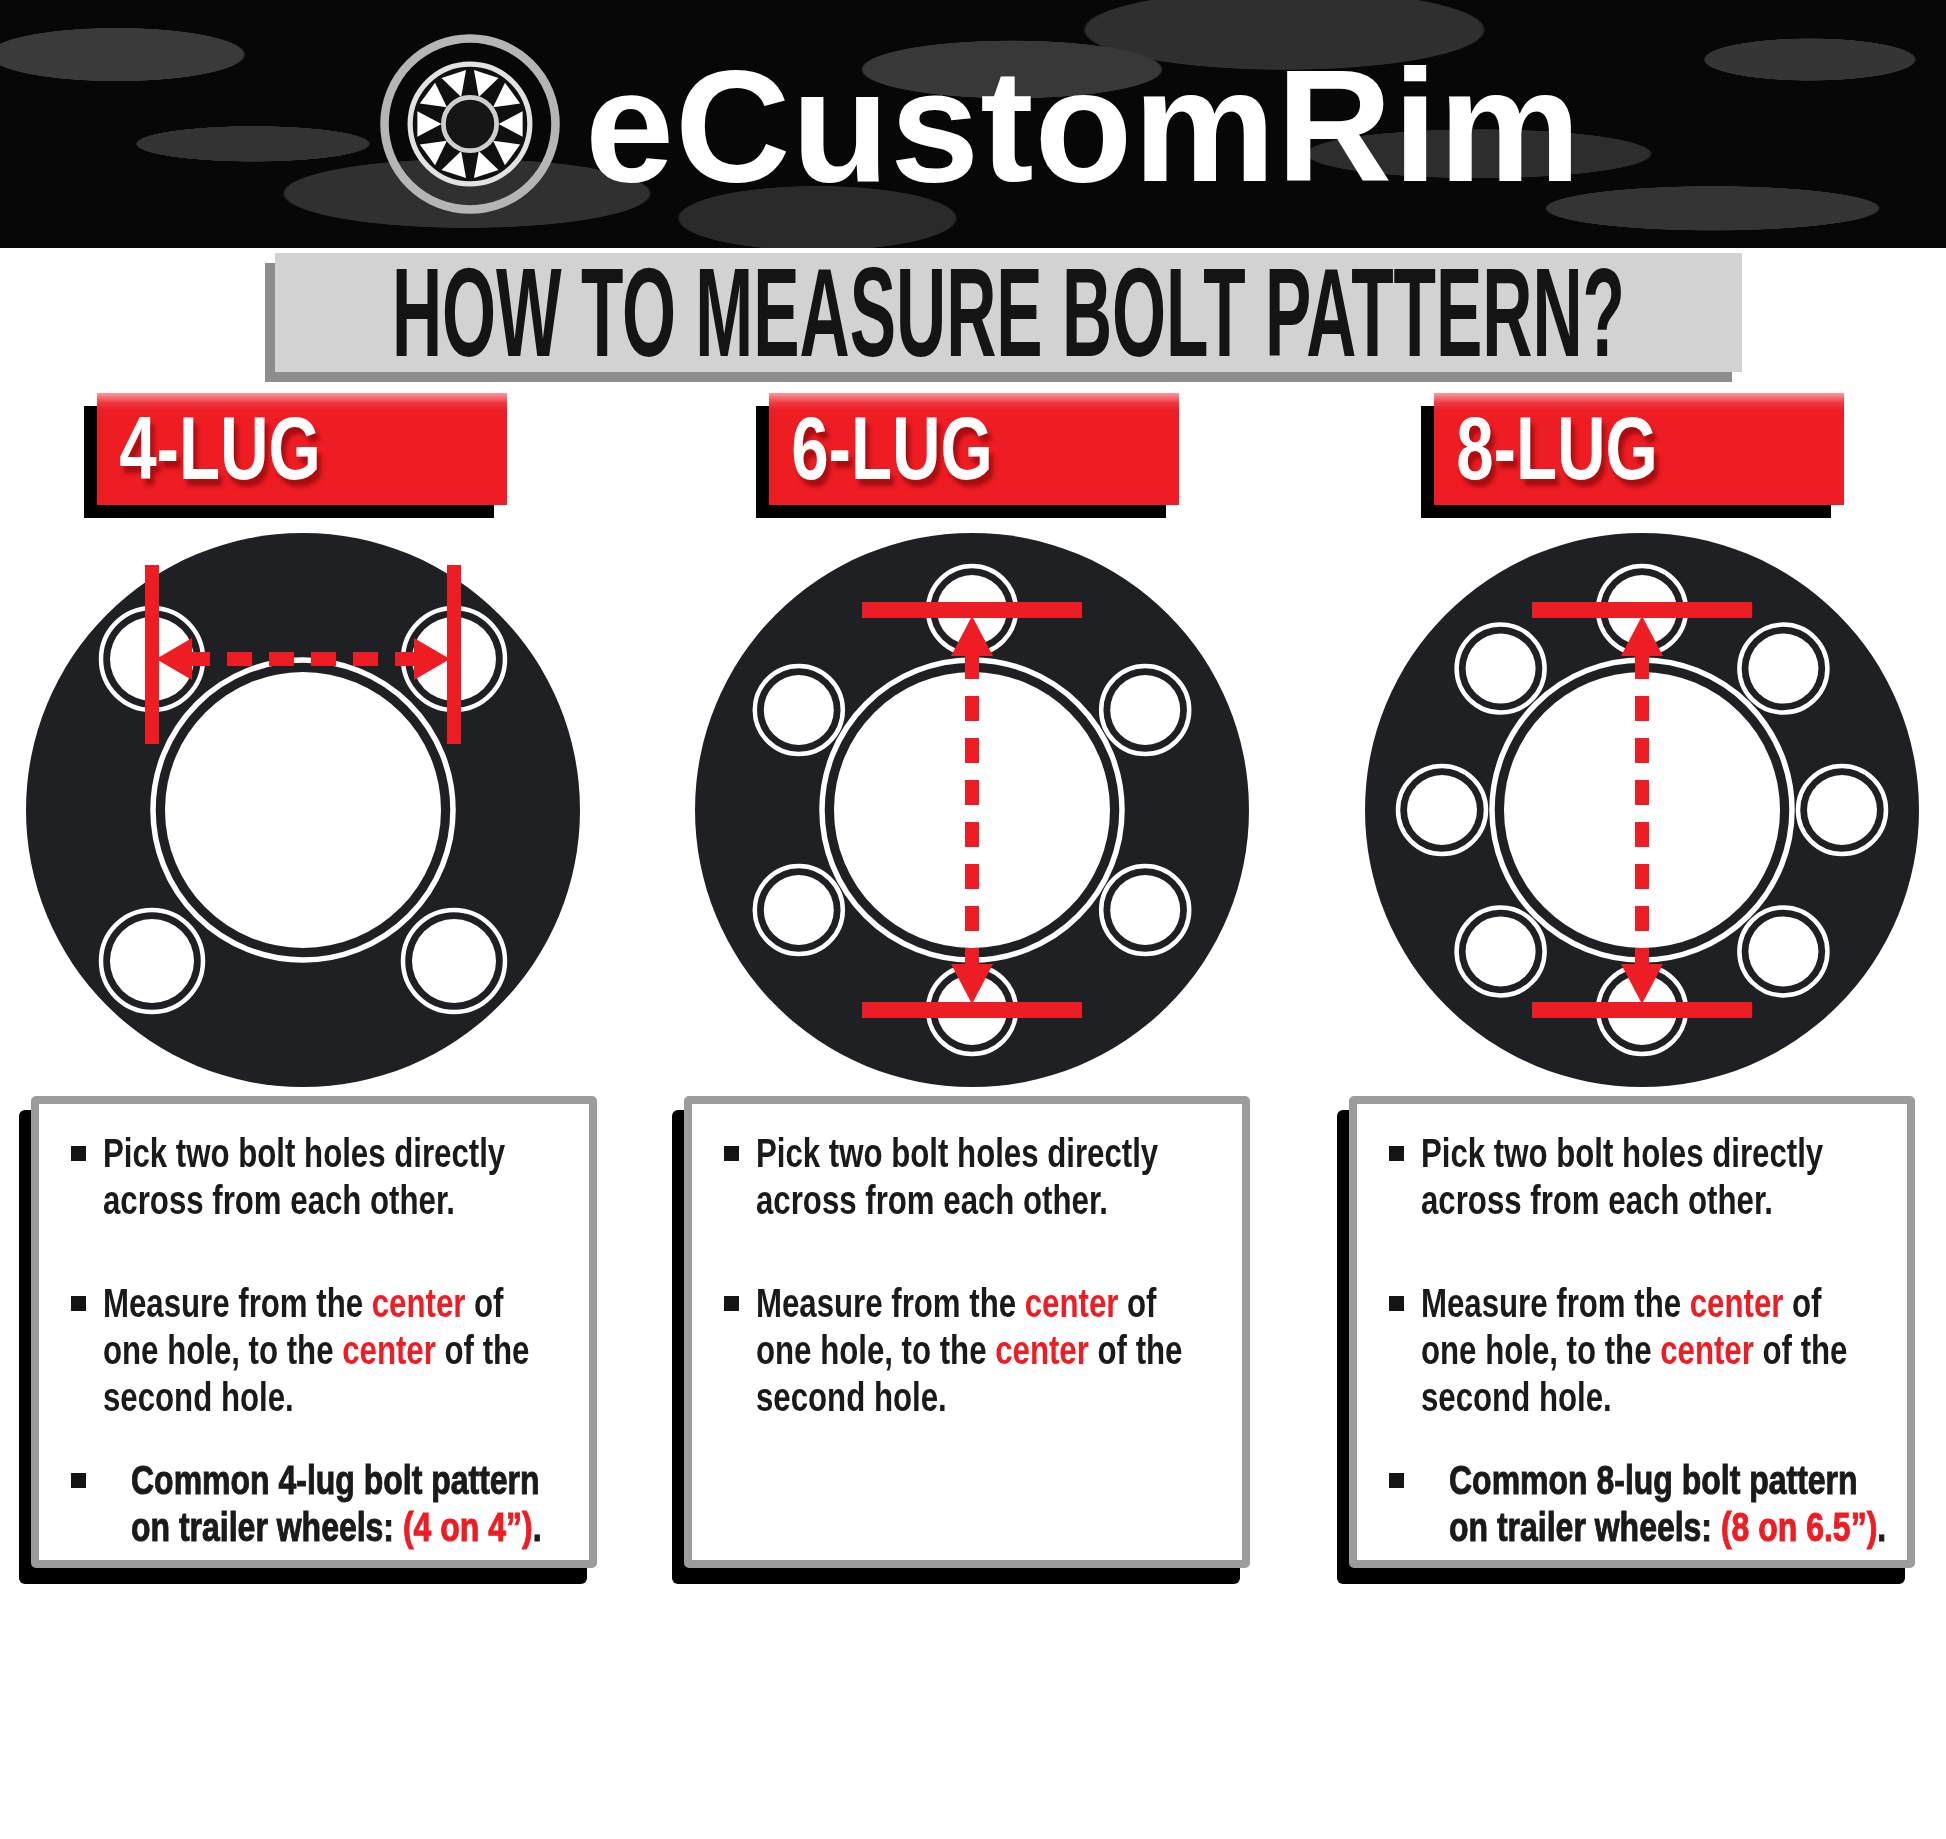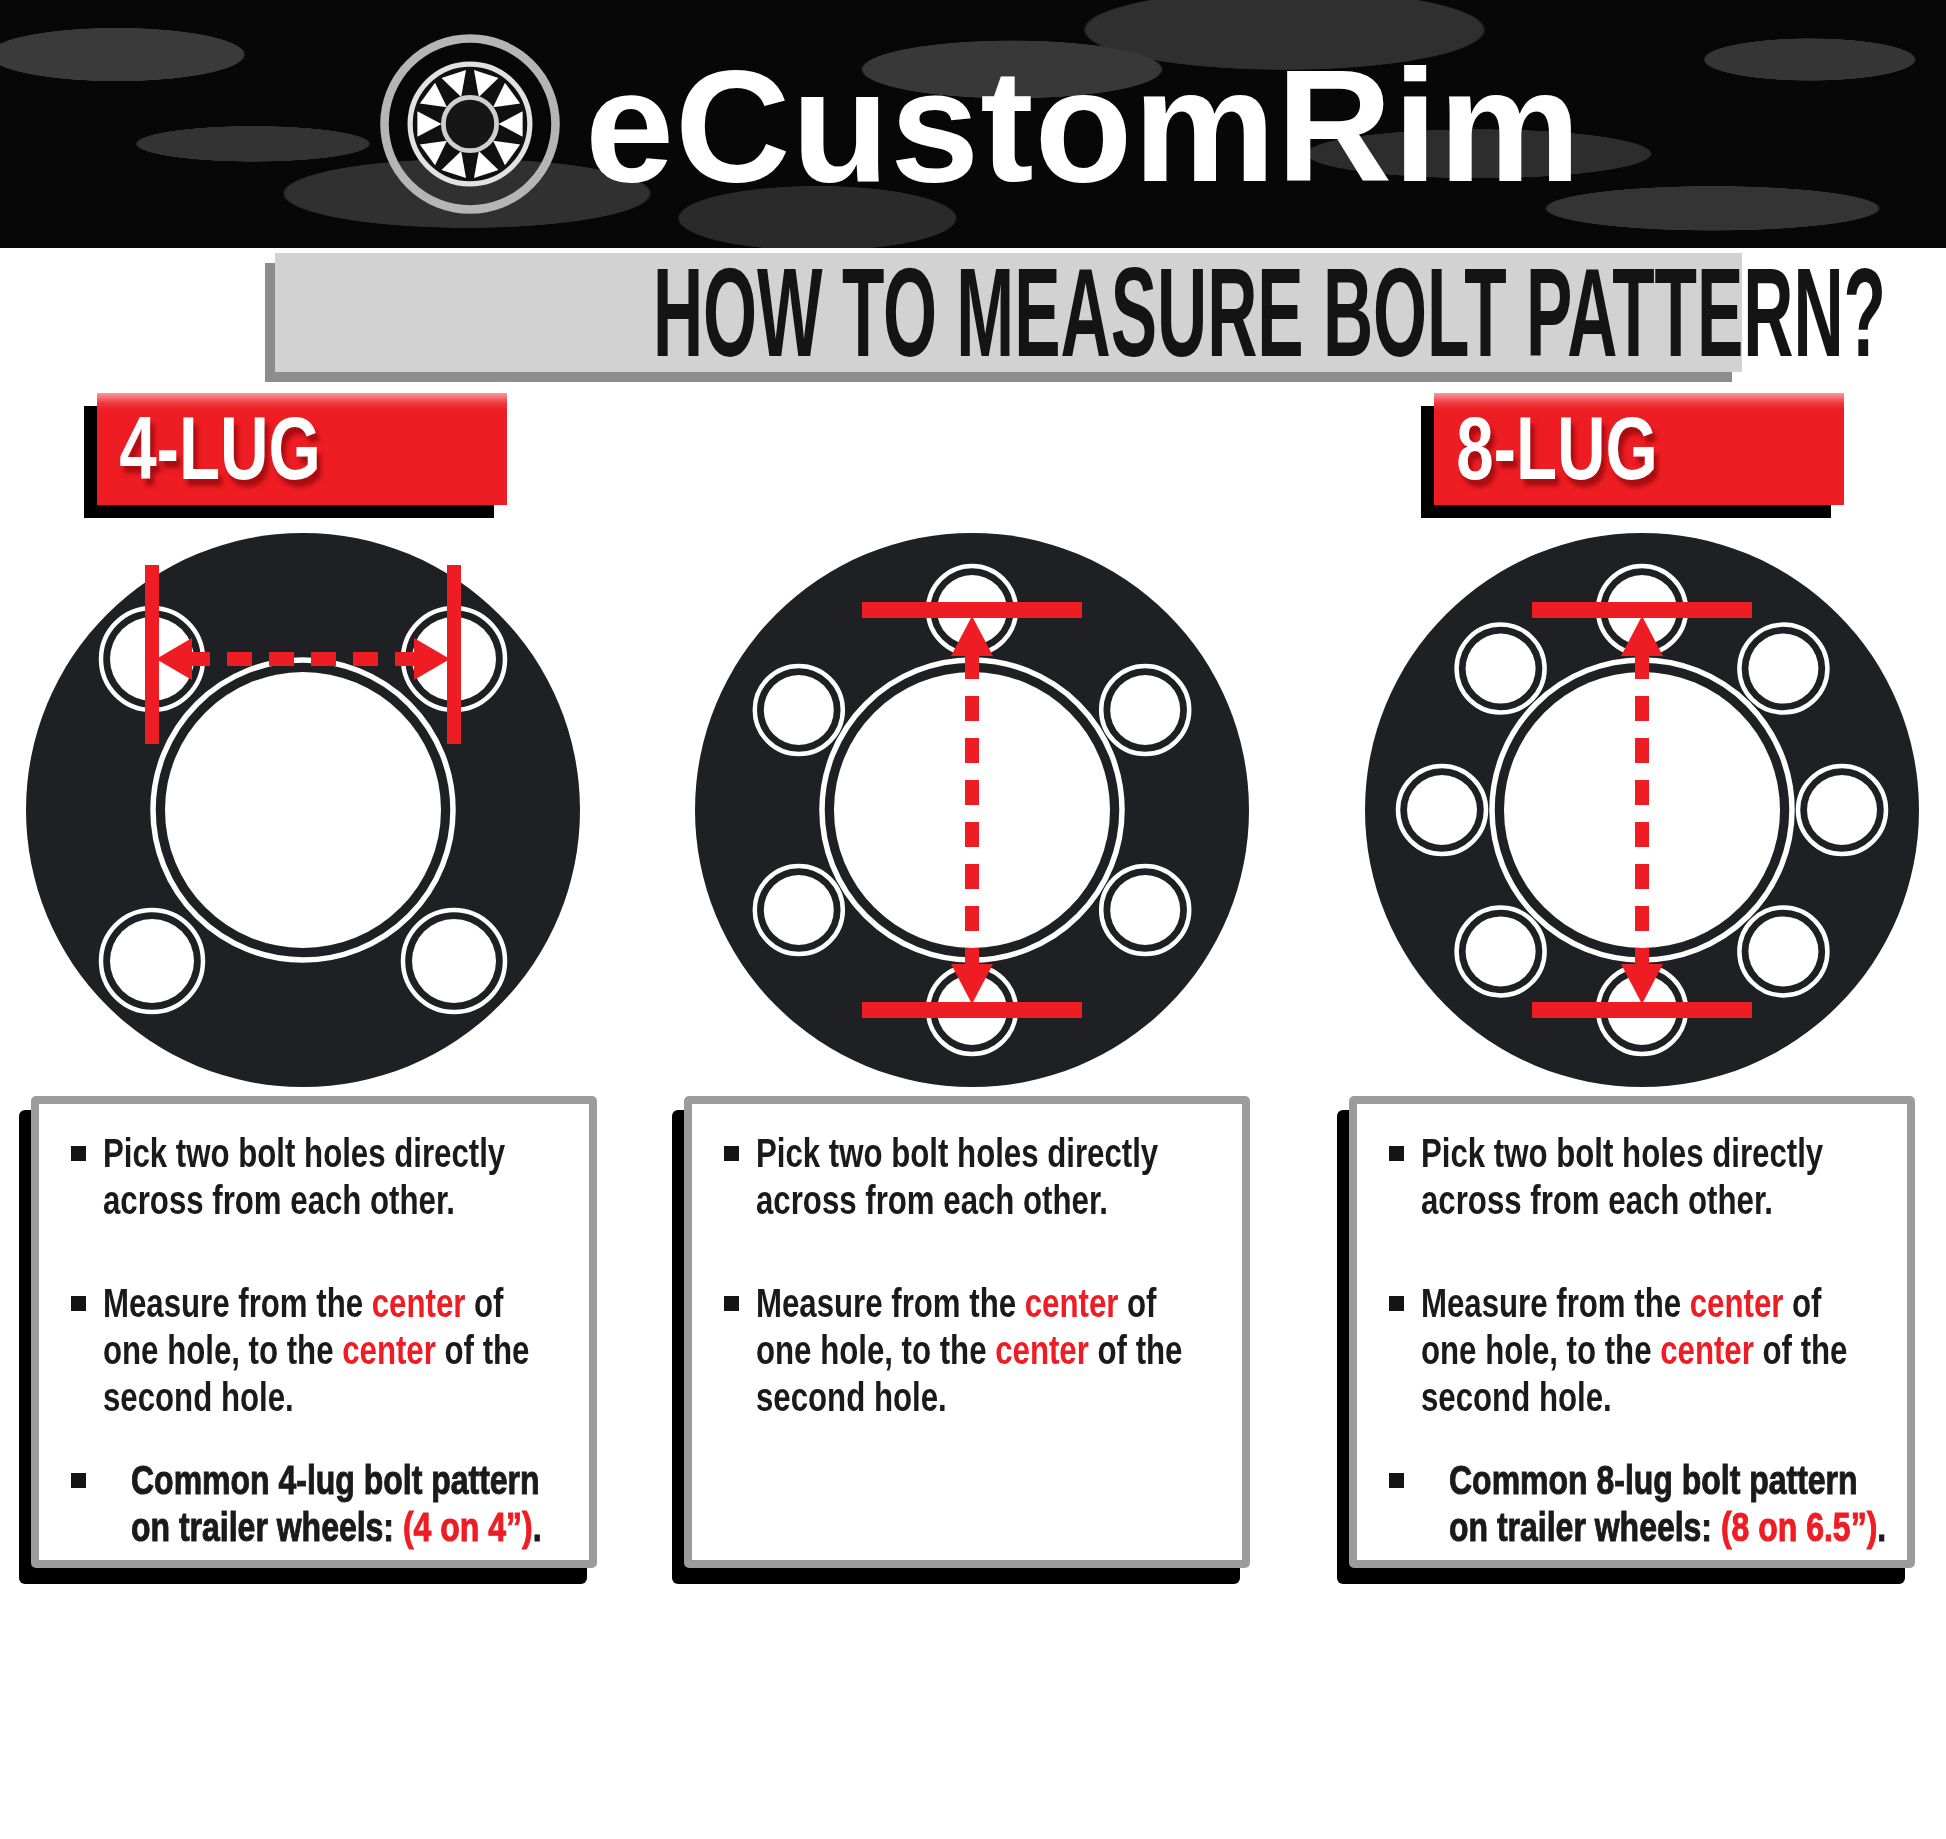--- a/index.html
+++ b/index.html
@@ -28,21 +28,21 @@
   .logo { position:absolute; left:375px; top:29px; width:190px; height:190px; }
   .brand {
     position:absolute; left:585px; top:0; height:248px; line-height:252px;
     color:#ffffff; font-size:160px; font-weight:bold; letter-spacing:1px;
     white-space:nowrap;
   }
   
   .title-banner {
     position:absolute; left:275px; top:253px; width:1467px; height:119px;
     background:#d2d2d2; box-shadow:-10px 10px 0 #8d8d8d;
-    display:flex; align-items:center; justify-content:flex-start;
+    display:flex; align-items:center; justify-content:center;
   }
   .title-banner .title {
     color:#141414; font-weight:bold; font-size:112px; letter-spacing:0px;
     white-space:nowrap; transform:scale(0.62,1.13); transform-origin:center center;
   }
   
   .lug-label {
     position:absolute; top:393px; width:410px; height:112px;
     background:linear-gradient(180deg,#fa9b9d 0%, #f0383f 9%, #ee1c23 16%);
     box-shadow:-13px 13px 0 #000000;
@@ -98,20 +98,23 @@
         </svg></div>
     <div class="brand">eCustomRim</div>
   </div>
 
   <div class="title-banner">
     <div class="title">HOW TO MEASURE BOLT PATTERN?</div>
   </div>
 
   <div class="lug-label" style="left:97px">
     <span class="lab">4-LUG</span>
+  </div>
+  <div class="lug-label" style="left:769px">
+    <span class="lab">6-LUG</span>
   </div>
   <div class="lug-label" style="left:1434px">
     <span class="lab">8-LUG</span>
   </div>
 
   <div class="wheel" style="left:23px"><svg viewBox="-280 -280 560 560" width="560" height="560">
         <circle r="277" fill="#1e2023"></circle>
         <circle cx="151.0" cy="151.0" r="42" fill="#ffffff"></circle>
         <circle cx="151.0" cy="151.0" r="51" fill="none" stroke="#ffffff" stroke-width="4.5"></circle>
         <circle cx="-151.0" cy="151.0" r="42" fill="#ffffff"></circle>

